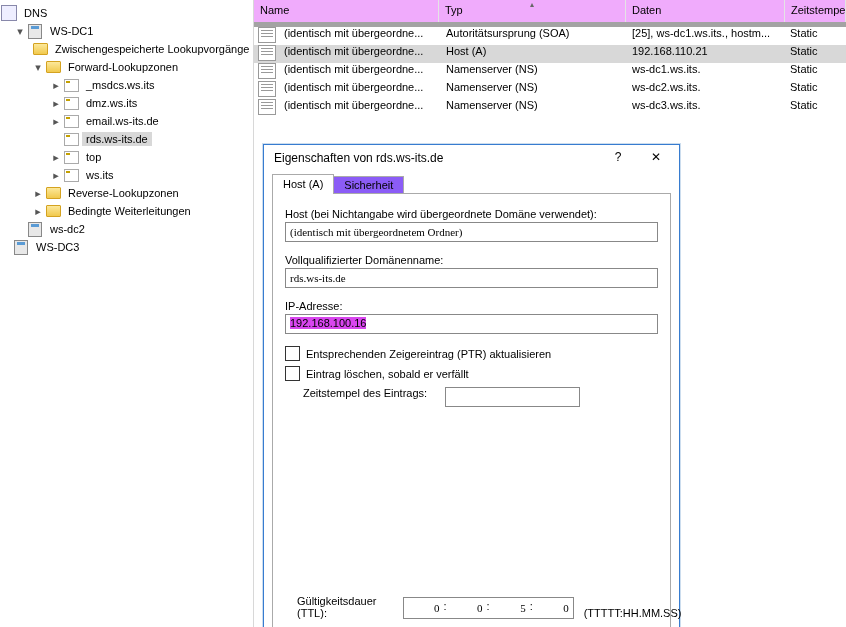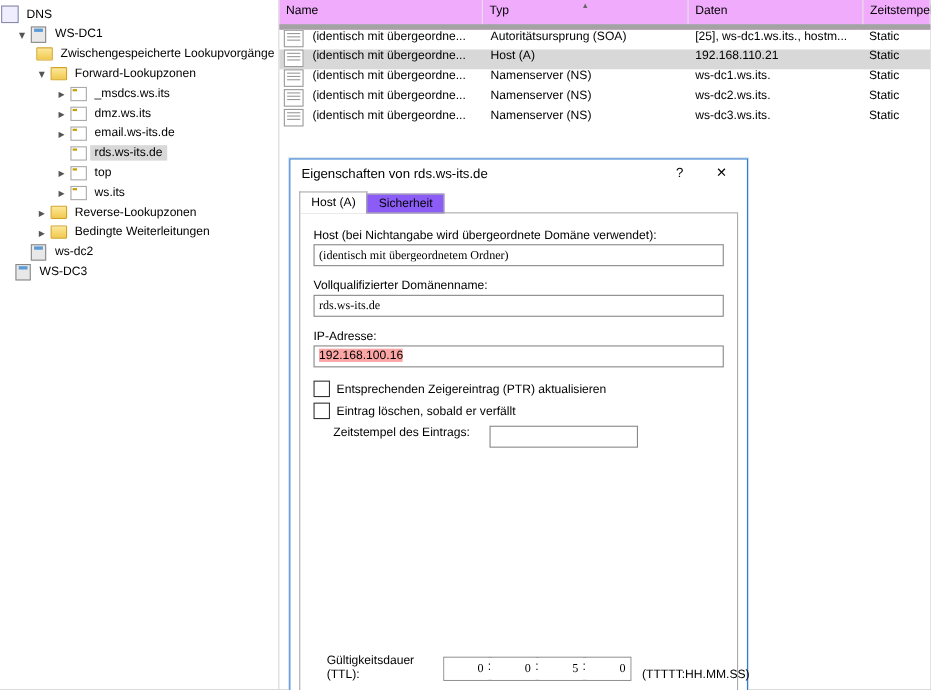--- a/index.html
+++ b/index.html
@@ -38,21 +38,21 @@
 .txtin{width:100%;border:1px solid #888;height:20px;padding:2px 4px;font:11px "Segoe UI";box-sizing:border-box}
 .grp{margin-bottom:12px}
 .chk{display:flex;align-items:center;margin-bottom:5px}
 .chkbox{width:13px;height:13px;border:1px solid #333;margin-right:6px}
 .tsrow{display:flex;margin-left:18px;margin-top:6px}
 .tsrow .txtin{width:135px;margin-left:18px}
 .ttlrow{display:flex;align-items:flex-end;position:absolute;bottom:14px;left:24px;right:12px}
 .ttlbox{display:flex;border:1px solid #888;height:20px;margin-left:26px}
 .ttlbox input{border:none;width:32px;text-align:right;padding:0 4px;font:11px "Segoe UI"}
 .ttlbox span{padding:2px 0}
-.hilite{background:#fca5a5}
+.hilite{background:#d946ef}
 .c1{width:172px}.c2{width:174px}.c3{width:146px}.c4{width:48px}
 </style>
 </head>
 <body>
 
 <div class="wrap">
   <div class="tree">
     <div class="tn">
       <span class="ic">
           <span class="dns-root"></span>

